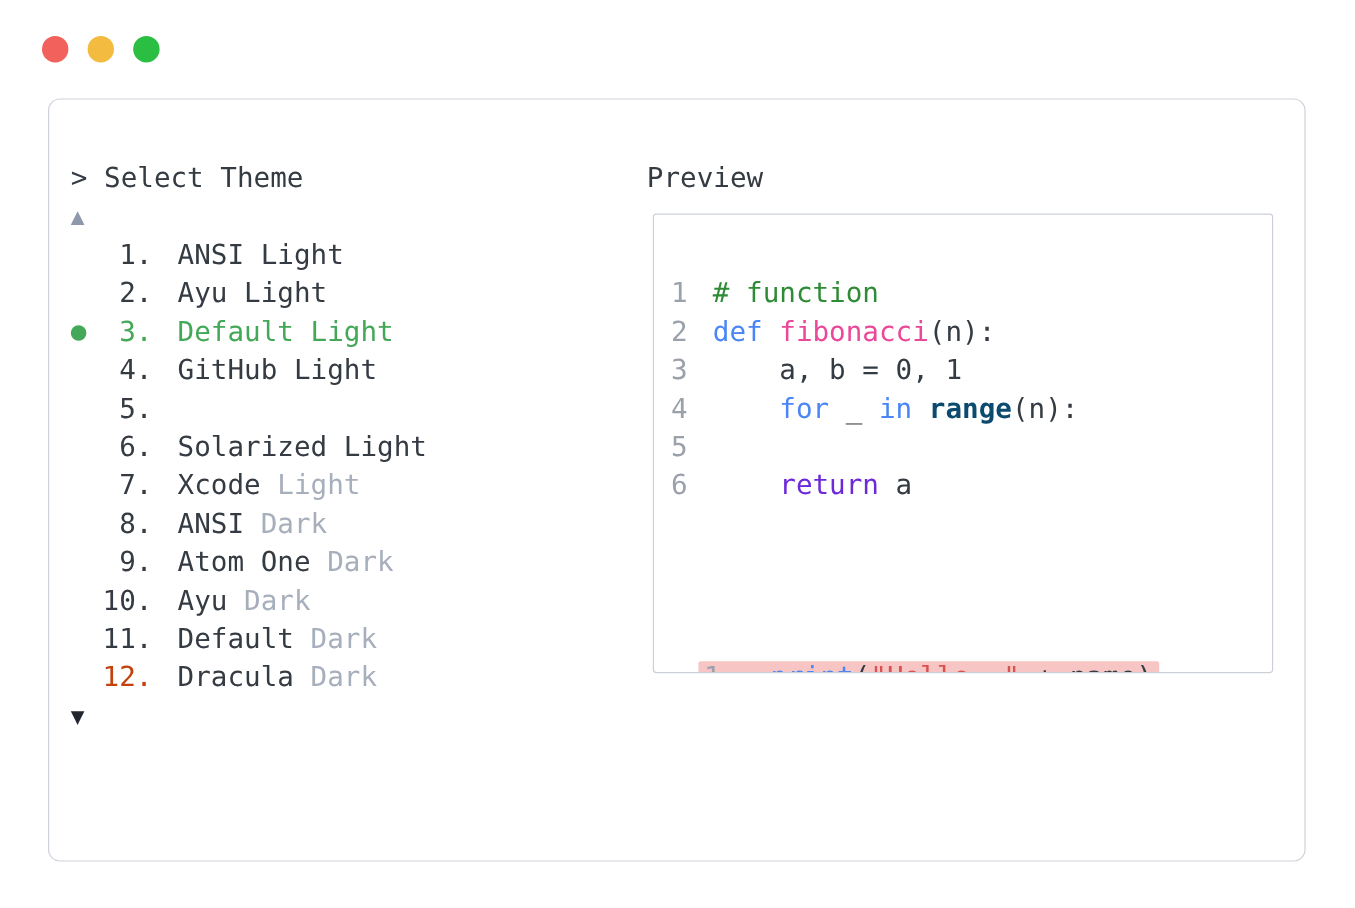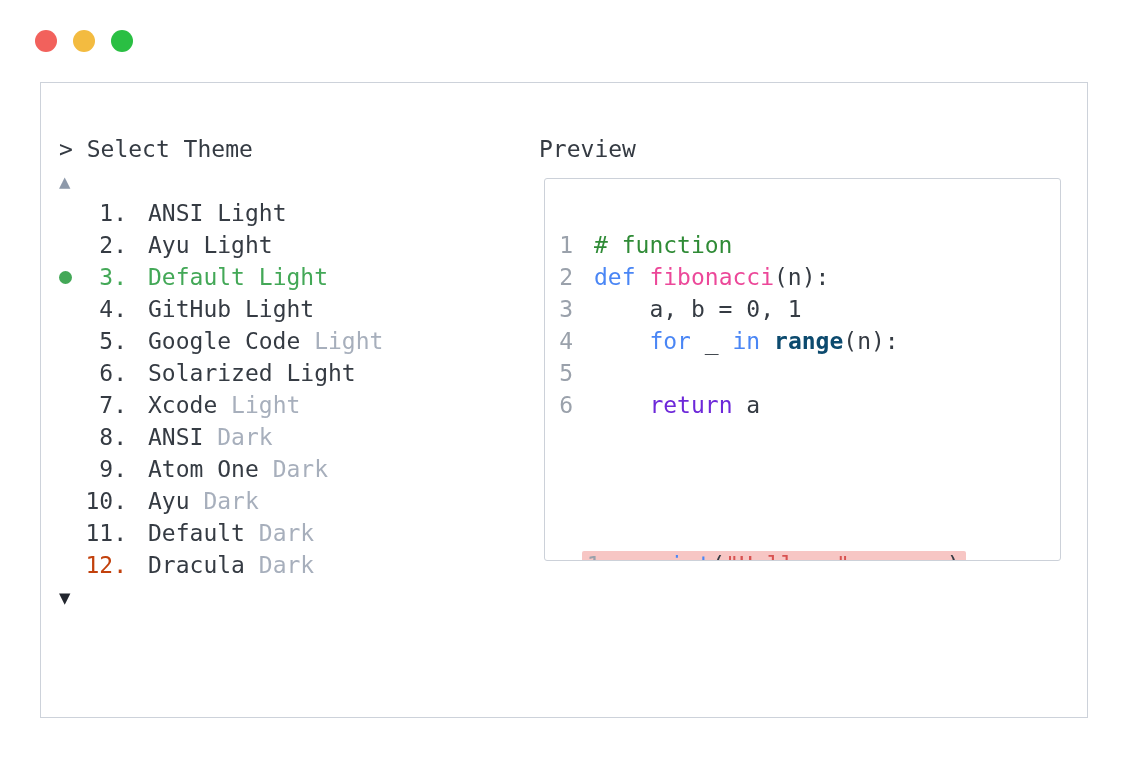--- a/index.html
+++ b/index.html
@@ -6,21 +6,21 @@
   .stage {
     position:relative; width:1129px; height:757px; background:#ffffff; overflow:hidden;
     font-family:"DejaVu Sans Mono","Liberation Mono",monospace;
     font-size:23px; line-height:32px; color:#353b43;
   }
   .traffic-lights { position:absolute; left:35px; top:30px; display:flex; gap:16px; }
   .tl { width:22px; height:22px; border-radius:50%; display:inline-block; }
 
   .panel {
     position:absolute; left:40px; top:82px; width:1048px; height:636px;
-    border:1.5px solid #cdd2da; border-radius:0; background:#ffffff; box-sizing:border-box;
+    border:1.5px solid #cdd2da; border-radius:10px; background:#ffffff; box-sizing:border-box;
   }
   .prompt   { position:absolute; left:18px; top:50px; height:32px; white-space:pre; }
   .scroll-up   { position:absolute; left:18px; top:82px;  height:32px; font-size:19px; line-height:32px; }
   .scroll-down { position:absolute; left:18px; top:498px; height:32px; font-size:19px; line-height:32px; }
   .hint     { position:absolute; left:18px; top:560px; height:32px; white-space:pre; }
 
   .theme-list { position:absolute; left:0; top:114px; width:100%; }
   .theme-row { display:flex; align-items:center; height:32px; padding-left:18px; box-sizing:border-box; white-space:pre; }
   .marker { width:20px; display:flex; align-items:center; }
   .dot { width:13px; height:13px; border-radius:50%; }
@@ -75,21 +75,20 @@
 
   <div class="theme-row">
     <span class="marker"></span>
     <span class="num" style="color: rgb(53, 59, 67);">4.</span>
     <span class="tlabel"><span class="nm" style="color: rgb(53, 59, 67);">GitHub </span><span class="suffix" style="color: rgb(53, 59, 67);">Light</span></span>
   </div>
 
   <div class="theme-row">
     <span class="marker"></span>
     <span class="num" style="color: rgb(53, 59, 67);">5.</span>
-    <span class="tlabel"><span class="nm" style="color: rgb(53, 59, 67);">Google Code </span><span class="suffix" style="color: rgb(167, 175, 188);">Light</span></span>
   </div>
 
   <div class="theme-row">
     <span class="marker"></span>
     <span class="num" style="color: rgb(53, 59, 67);">6.</span>
     <span class="tlabel"><span class="nm" style="color: rgb(53, 59, 67);">Solarized </span><span class="suffix" style="color: rgb(53, 59, 67);">Light</span></span>
   </div>
 
   <div class="theme-row">
     <span class="marker"></span>

